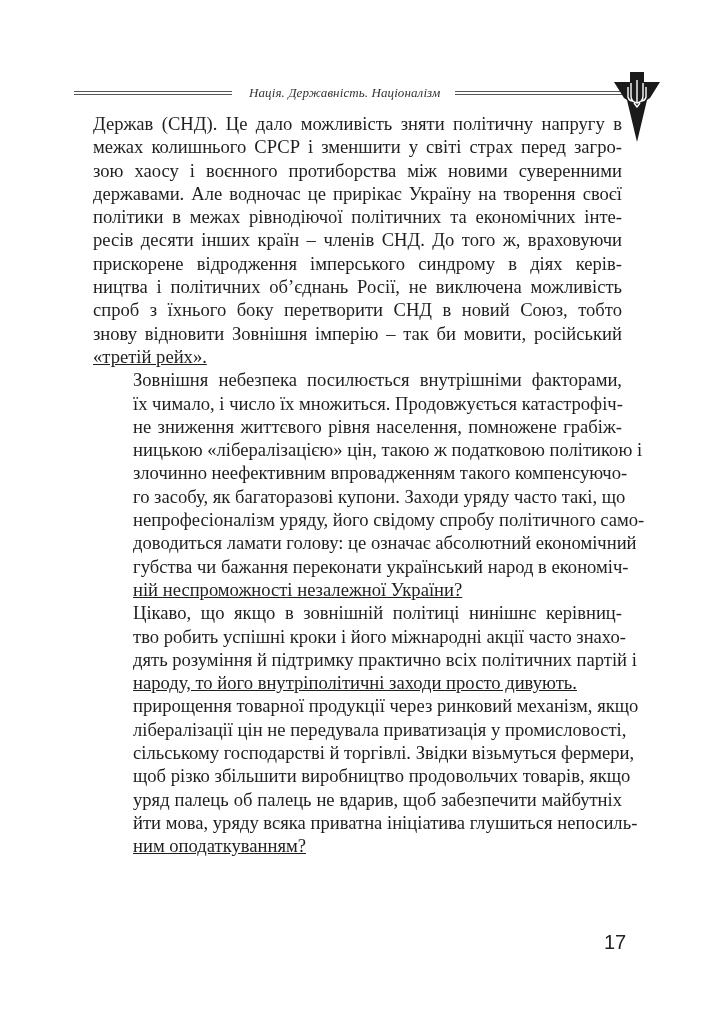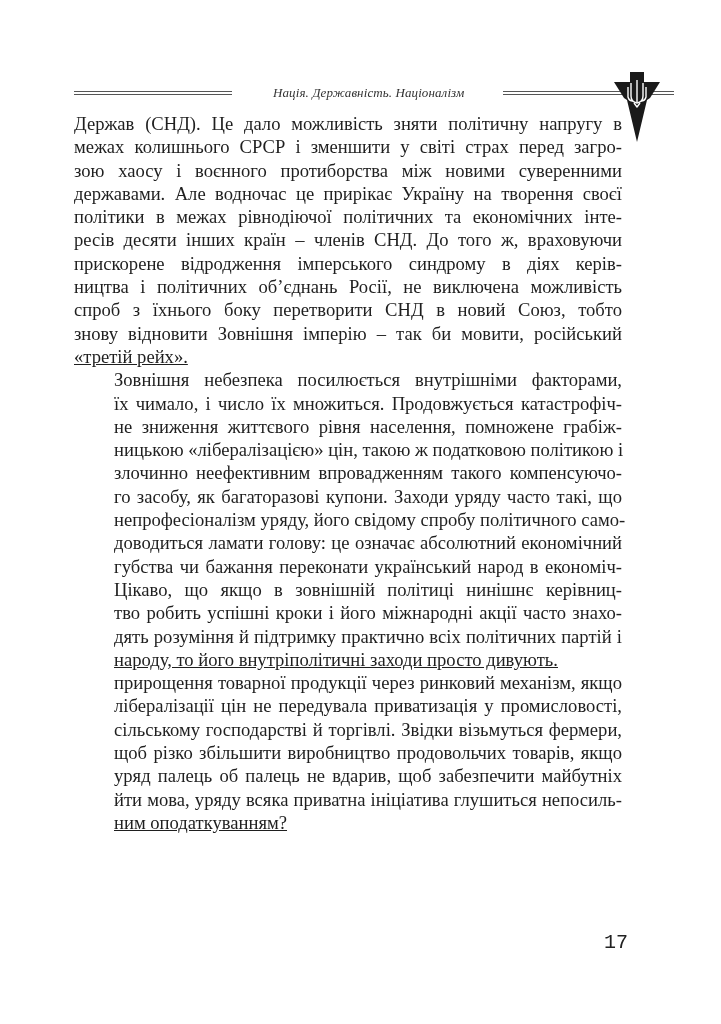--- a/index.html
+++ b/index.html
@@ -16,21 +16,20 @@
       color: #1a1a1a;
     }
     .running-head {
       position: absolute;
       top: 83px;
       left: 74px;
       width: 540px;
       height: 20px;
       display: flex;
       align-items: center;
-      gap: 24px;
     }
     .rule {
       flex: 1;
       height: 4px;
       border-top: 1.5px solid #555;
       border-bottom: 1.5px solid #555;
       box-sizing: border-box;
     }
     .rule.left { flex: 0 0 158px; }
     .rule.right { flex: 0 0 171px; margin-right: 2px; }
@@ -67,30 +66,31 @@
       hyphens: manual;
     }
     .text-block p.continued {
       text-indent: 0;
     }
     .line {
       display: block;
       text-align: justify;
       text-align-last: justify;
       white-space: nowrap;
+      margin-left: 19px;
     }
     .line.last {
       text-align-last: left;
       text-decoration: underline;
     }
     .page-number {
       position: absolute;
       left: 604px;
       top: 931px;
-      font-family: Liberation Mono, monospace;
+      font-family: Liberation Sans, sans-serif;
       font-size: 20px;
       color: #222;
     }
   </style>
 </head>
 <body>
 
 <header class="running-head">
   <div class="rule left"></div>
   <span class="head-title">Нація. Державність. Націоналізм</span>
@@ -129,20 +129,21 @@
   <p>
     <span class="line" style="text-indent:40px">Зовнішня небезпека посилюється внутрішніми факторами,</span>
     <span class="line">їх чимало, і число їх множиться. Продовжується катастрофіч-</span>
     <span class="line">не зниження життєвого рівня населення, помножене грабіж-</span>
     <span class="line">ницькою «лібералізацією» цін, такою ж податковою політикою і</span>
     <span class="line">злочинно неефективним впровадженням такого компенсуючо-</span>
     <span class="line">го засобу, як багаторазові купони. Заходи уряду часто такі, що</span>
     <span class="line">непрофесіоналізм уряду, його свідому спробу політичного само-</span>
     <span class="line">доводиться ламати голову: це означає абсолютний економічний</span>
     <span class="line">губства чи бажання переконати український народ в економіч-</span>
+    <span class="line last">ній неспроможності незалежної України?</span>
   </p>
   <p>
     <span class="line" style="text-indent:40px">Цікаво, що якщо в зовнішній політиці нинішнє керівниц-</span>
     <span class="line">тво робить успішні кроки і його міжнародні акції часто знахо-</span>
     <span class="line">дять розуміння й підтримку практично всіх політичних партій і</span>
     <span class="line last">народу, то його внутріполітичні заходи просто дивують.</span>
   </p>
   <p>
     <span class="line">прирощення товарної продукції через ринковий механізм, якщо</span>
     <span class="line">лібералізації цін не передувала приватизація у промисловості,</span>

